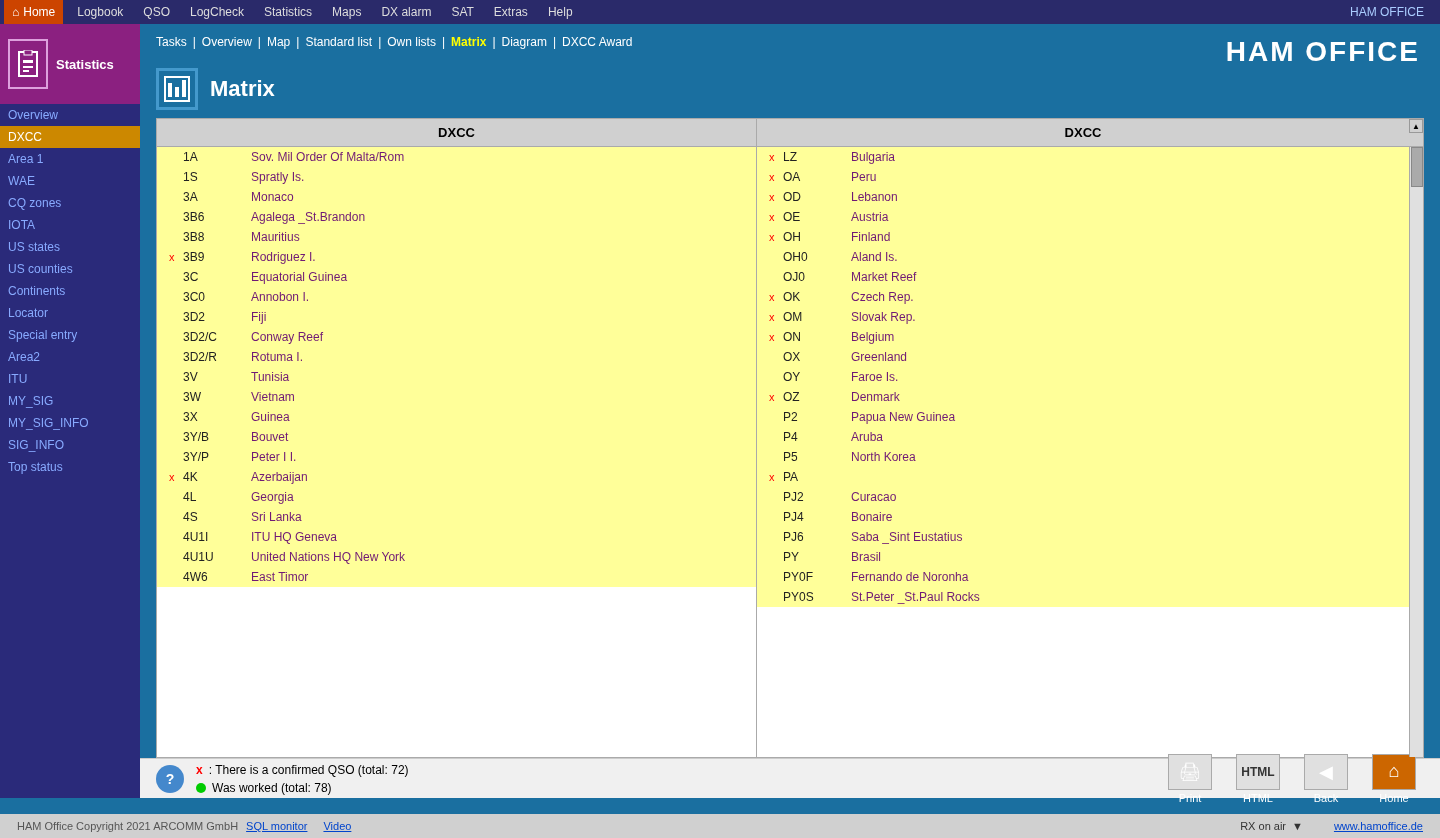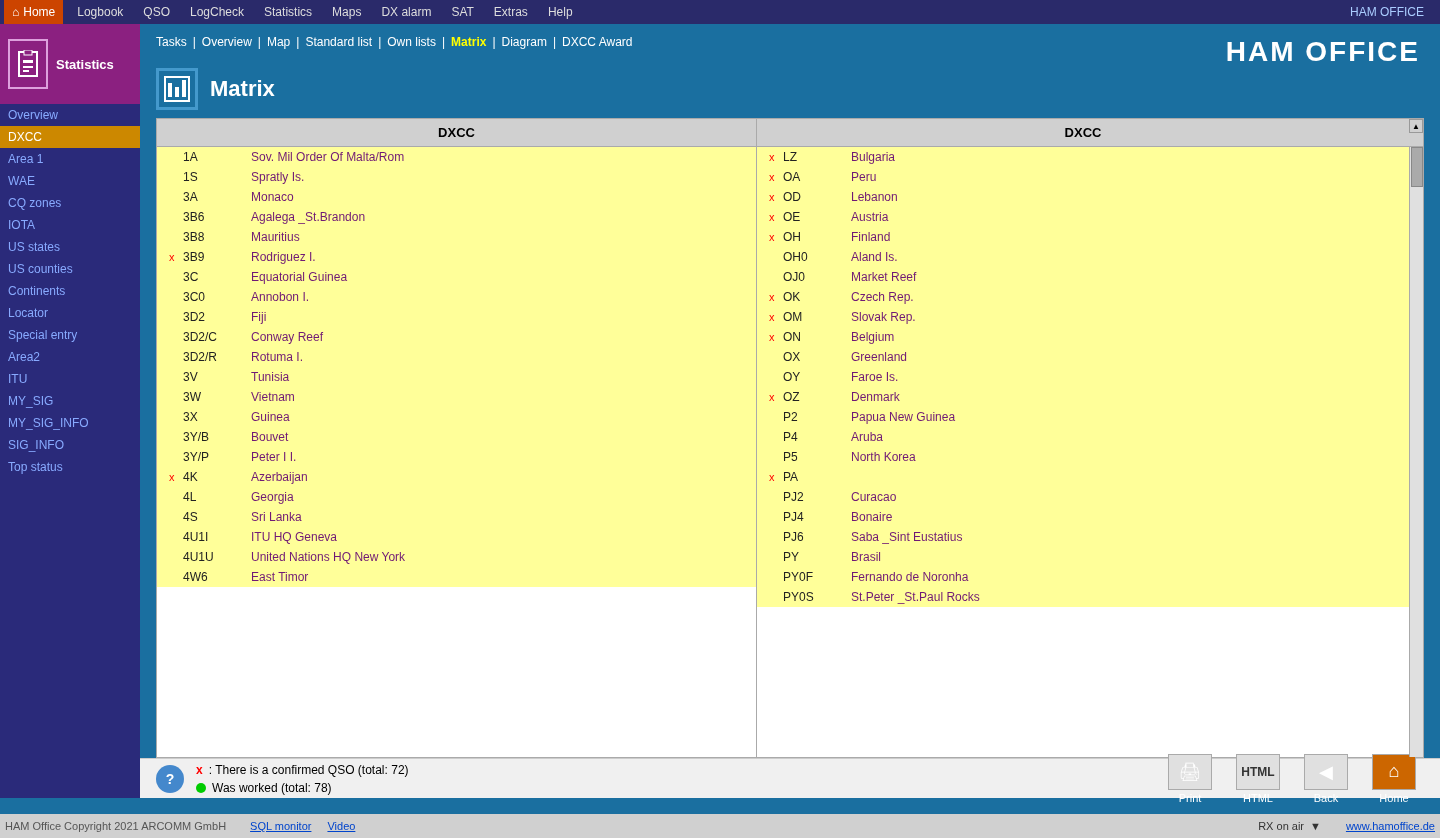--- a/index.html
+++ b/index.html
@@ -240,31 +240,31 @@
     }
     .action-btn-icon.orange-bg { background: #cc6600; }
     .action-btn-label { color: white; font-size: 11px; }
 
     
     #very-bottom {
       background: #d0d0d0;
       height: 24px;
       display: flex;
       align-items: center;
-      padding: 0 5px;
-      gap: 16px;
+      padding: 0 17px;
+      gap: 8px;
       font-size: 11px;
       color: #333;
       position: absolute;
       bottom: 0;
       left: 0;
       right: 0;
     }
     .copyright { color: #555; }
-    .bottom-links { display: flex; gap: 16px; margin-left: 8px; }
+    .bottom-links { display: flex; gap: 16px; }
     .bottom-link { color: #0044cc; cursor: pointer; text-decoration: underline; }
     .rx-indicator {
       margin-left: auto;
       display: flex;
       align-items: center;
       gap: 6px;
     }
 
     
     .scroll-track {
@@ -663,15 +663,15 @@
 
 <div id="very-bottom">
   <span class="copyright">HAM Office Copyright 2021 ARCOMM GmbH</span>
   <div class="bottom-links">
     <span class="bottom-link">SQL monitor</span>
     <span class="bottom-link">Video</span>
   </div>
   <div class="rx-indicator">
     <span>RX on air</span>
     <span style="cursor:pointer;">▼</span>
-    <span style="margin-left: 19px; color: rgb(0, 68, 204); text-decoration: underline; cursor: pointer;">www.hamoffice.de</span>
+    <span style="margin-left: 25px; color: rgb(0, 68, 204); text-decoration: underline; cursor: pointer;">www.hamoffice.de</span>
   </div>
 </div>
 
 </body></html>

